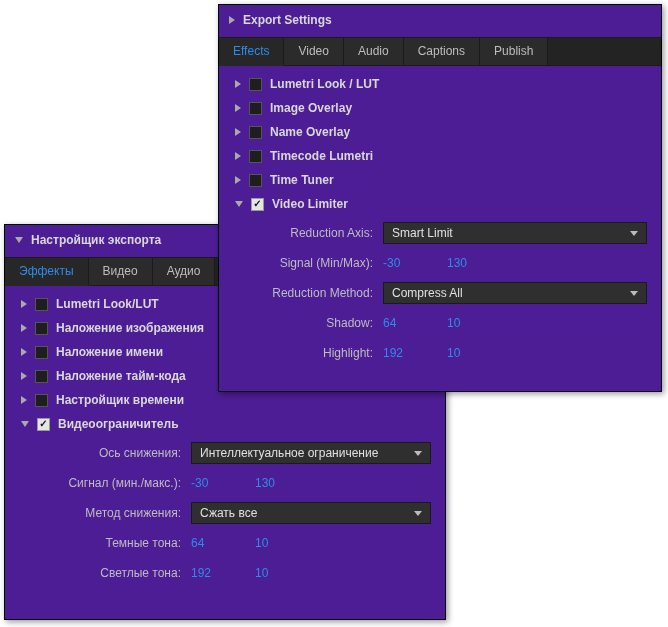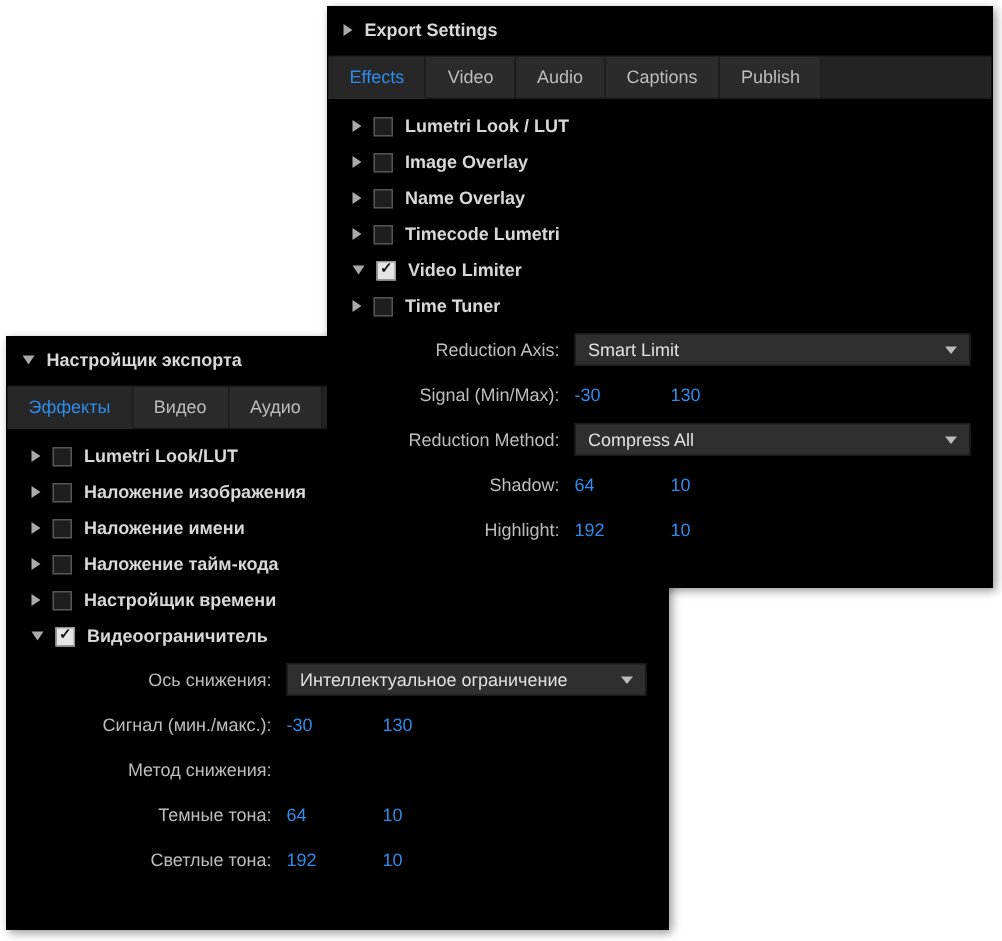--- a/index.html
+++ b/index.html
@@ -8,21 +8,21 @@
     font-family: "Segoe UI", Tahoma, sans-serif;
     font-size: 12px;
     color: #ccc;
     width: 668px;
     height: 627px;
     position: relative;
     overflow: hidden;
   }
   .panel {
     position: absolute;
-    background: #000000;
+    background: #4c1d95;
     border: 1px solid #000;
     box-shadow: 2px 2px 6px rgba(0,0,0,0.4);
   }
   .panel-en { left: 218px; top: 4px; width: 444px; height: 388px; }
   .panel-ru { left: 4px; top: 224px; width: 442px; height: 396px; }
 
   .section-header {
     display: flex;
     align-items: center;
     gap: 8px;
@@ -184,20 +184,24 @@
       </div>
       <div class="param-row">
         <div class="param-label">Сигнал (мин./макс.):</div>
         <div class="num-pair">
           <span class="num-link">-30</span>
           <span class="num-link">130</span>
         </div>
       </div>
       <div class="param-row">
         <div class="param-label">Метод снижения:</div>
+        <div class="dropdown">
+          <span>Сжать все</span>
+          <span class="dd-caret"></span>
+        </div>
       </div>
       <div class="param-row">
         <div class="param-label">Темные тона:</div>
         <div class="num-pair">
           <span class="num-link">64</span>
           <span class="num-link">10</span>
         </div>
       </div>
       <div class="param-row">
         <div class="param-label">Светлые тона:</div>
@@ -237,28 +241,28 @@
       <span class="disclosure-tri tri-right"></span>
       <span class="check"></span>
       <span>Name Overlay</span>
     </div>
     <div class="effect-row">
       <span class="disclosure-tri tri-right"></span>
       <span class="check"></span>
       <span>Timecode Lumetri</span>
     </div>
     <div class="effect-row">
+      <span class="disclosure-tri tri-right"></span>
+      <span class="check"></span>
+      <span>Time Tuner</span>
+    </div>
+    <div class="effect-row">
       <span class="disclosure-tri tri-down"></span>
       <span class="check on"></span>
       <span>Video Limiter</span>
-    </div>
-    <div class="effect-row">
-      <span class="disclosure-tri tri-right"></span>
-      <span class="check"></span>
-      <span>Time Tuner</span>
     </div>
 
     <div class="params">
       <div class="param-row">
         <div class="param-label">Reduction Axis:</div>
         <div class="dropdown">
           <span>Smart Limit</span>
           <span class="dd-caret"></span>
         </div>
       </div>

